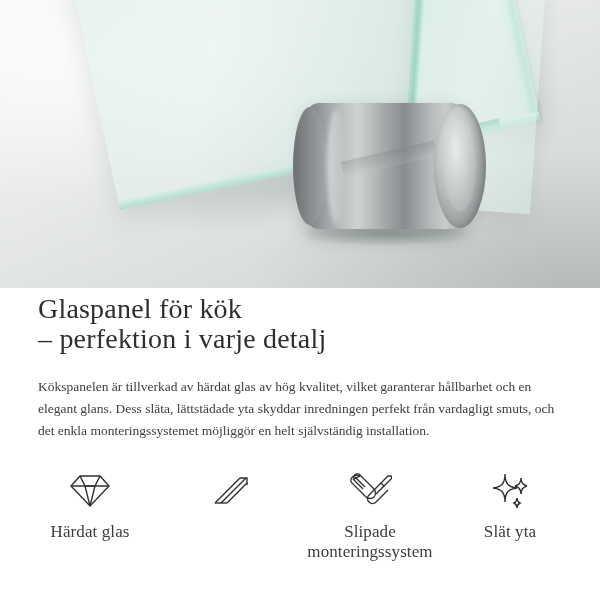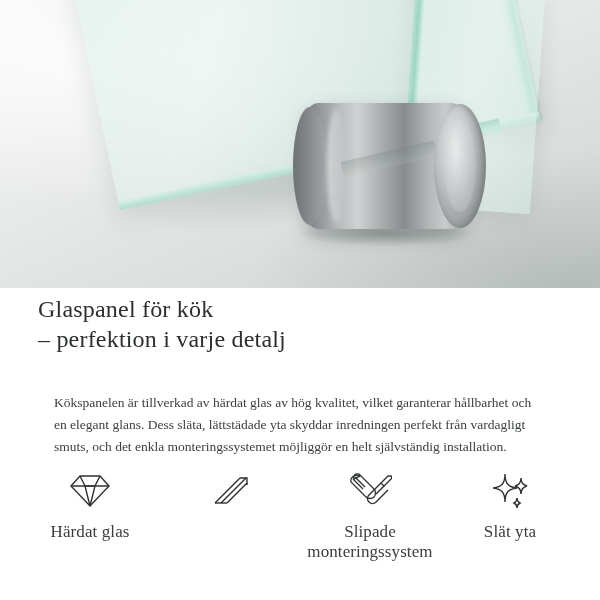--- a/index.html
+++ b/index.html
@@ -220,40 +220,40 @@
     width: 600px;
     height: 312px;
     background: #ffffff;
   }
   .headline {
     position: absolute;
     left: 38px;
     top: 6px;
     width: 530px;
     font-family: "Liberation Serif", serif;
-    font-size: 24px;
+    font-size: 28px;
     line-height: 30px;
     color: #2c2f31;
     letter-spacing: 0.2px;
   }
   .headline .l2 {
     display: block;
   }
   .body-copy {
     position: absolute;
     left: 38px;
     top: 88px;
     width: 522px;
     font-family: "Liberation Serif", serif;
     font-size: 13.5px;
     line-height: 22px;
     color: #3c4042;
   }
   .body-copy p {
-    margin: 16px;
+    margin: 0;
   }
 
   
   .features {
     position: absolute;
     left: 20px;
     top: 182px;
     width: 560px;
     display: flex;
     justify-content: space-between;

